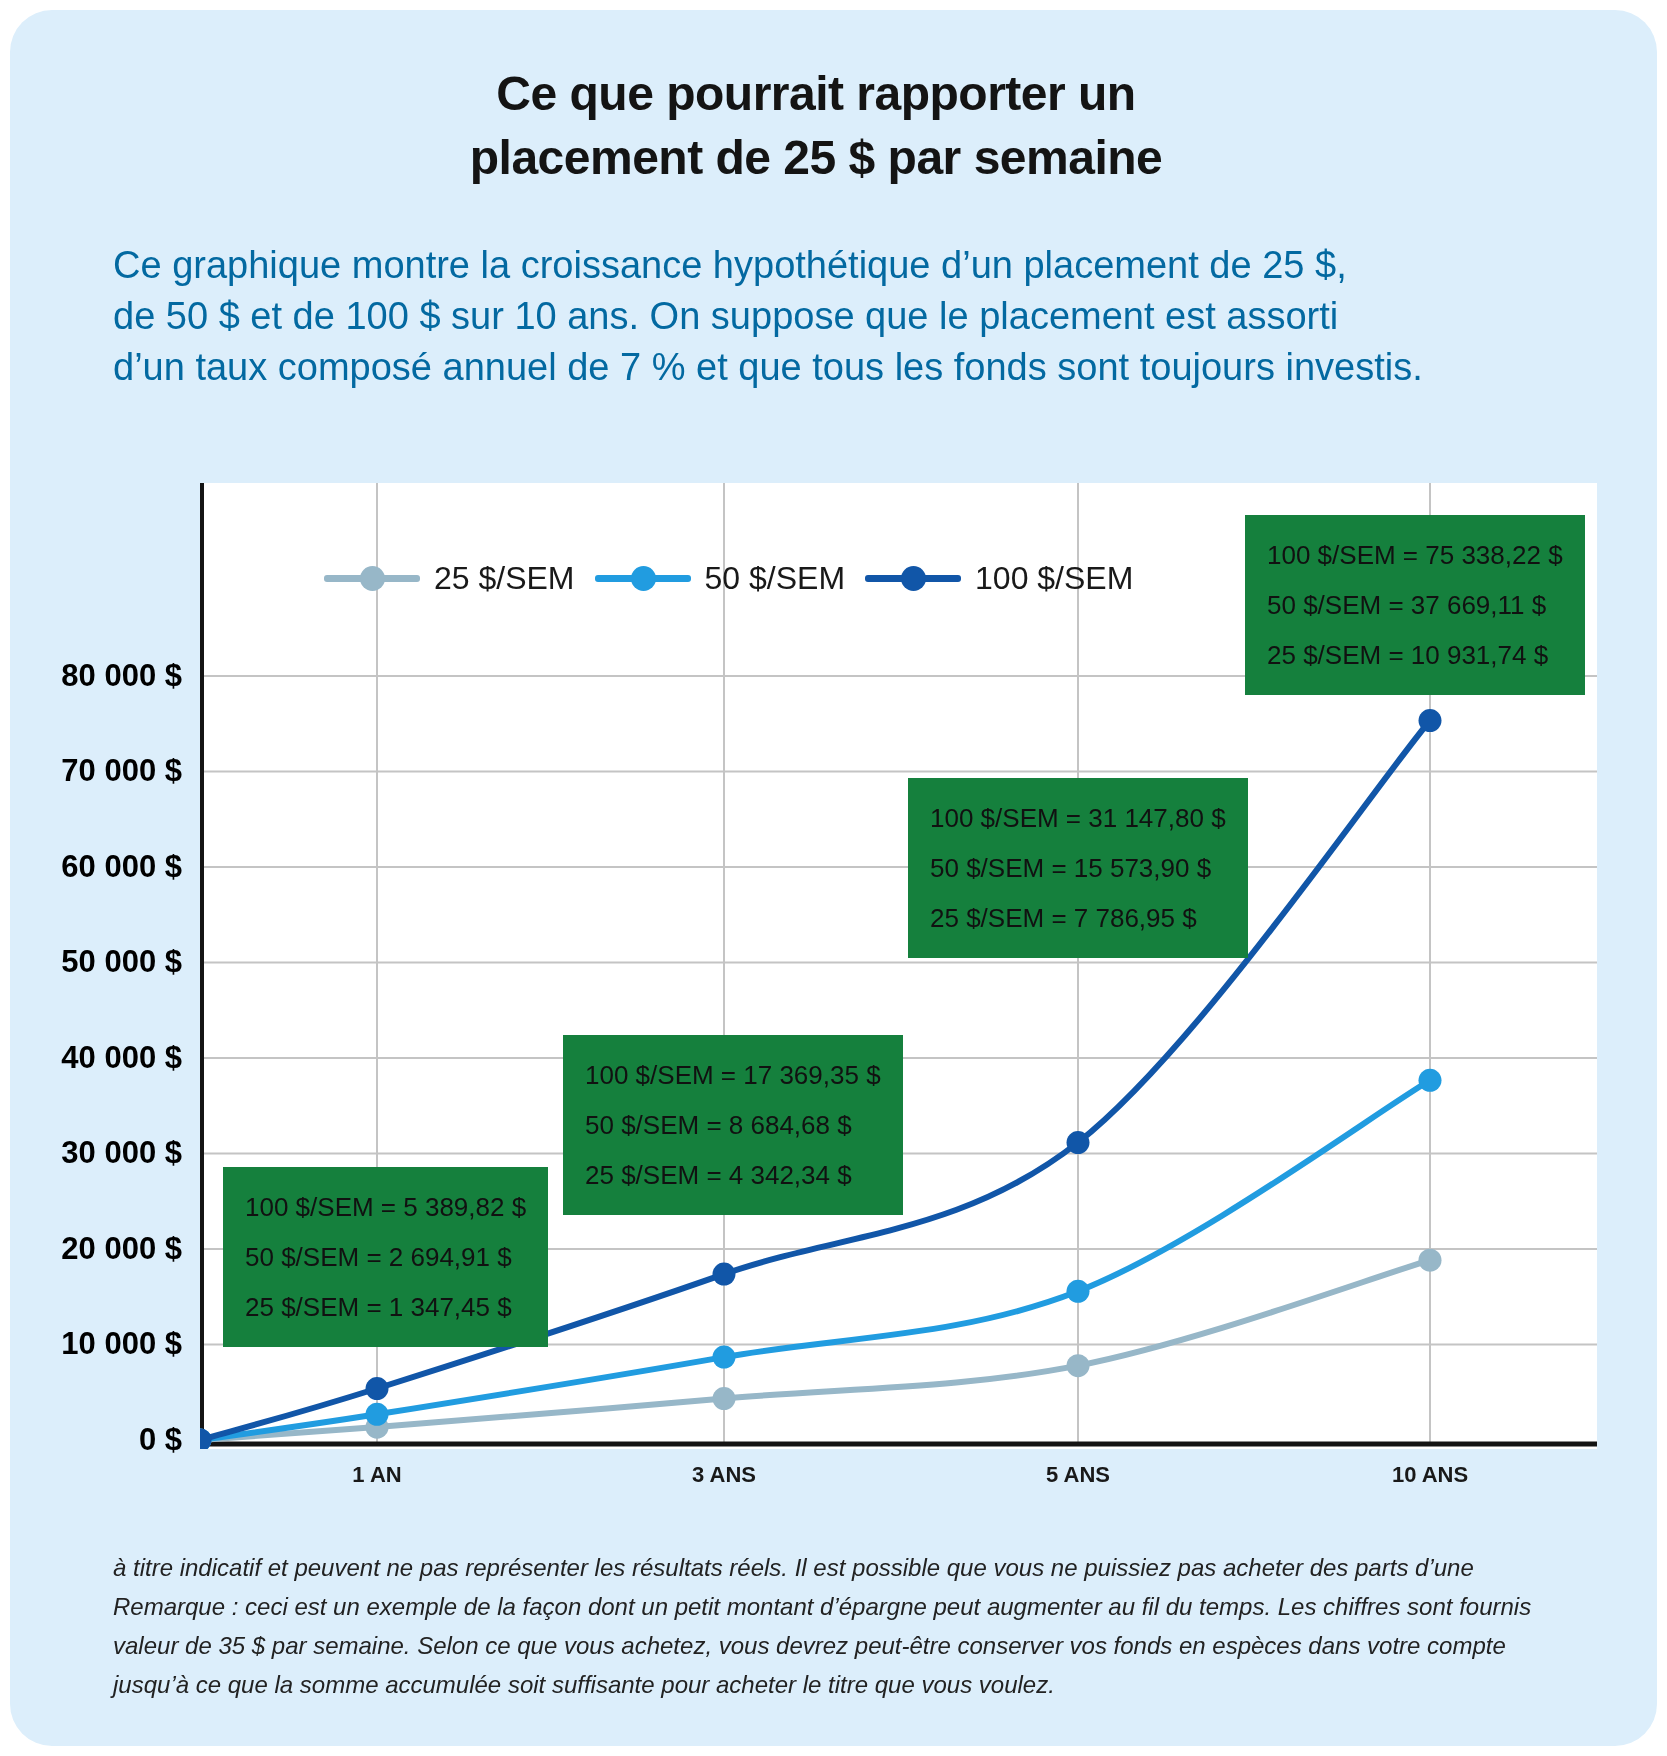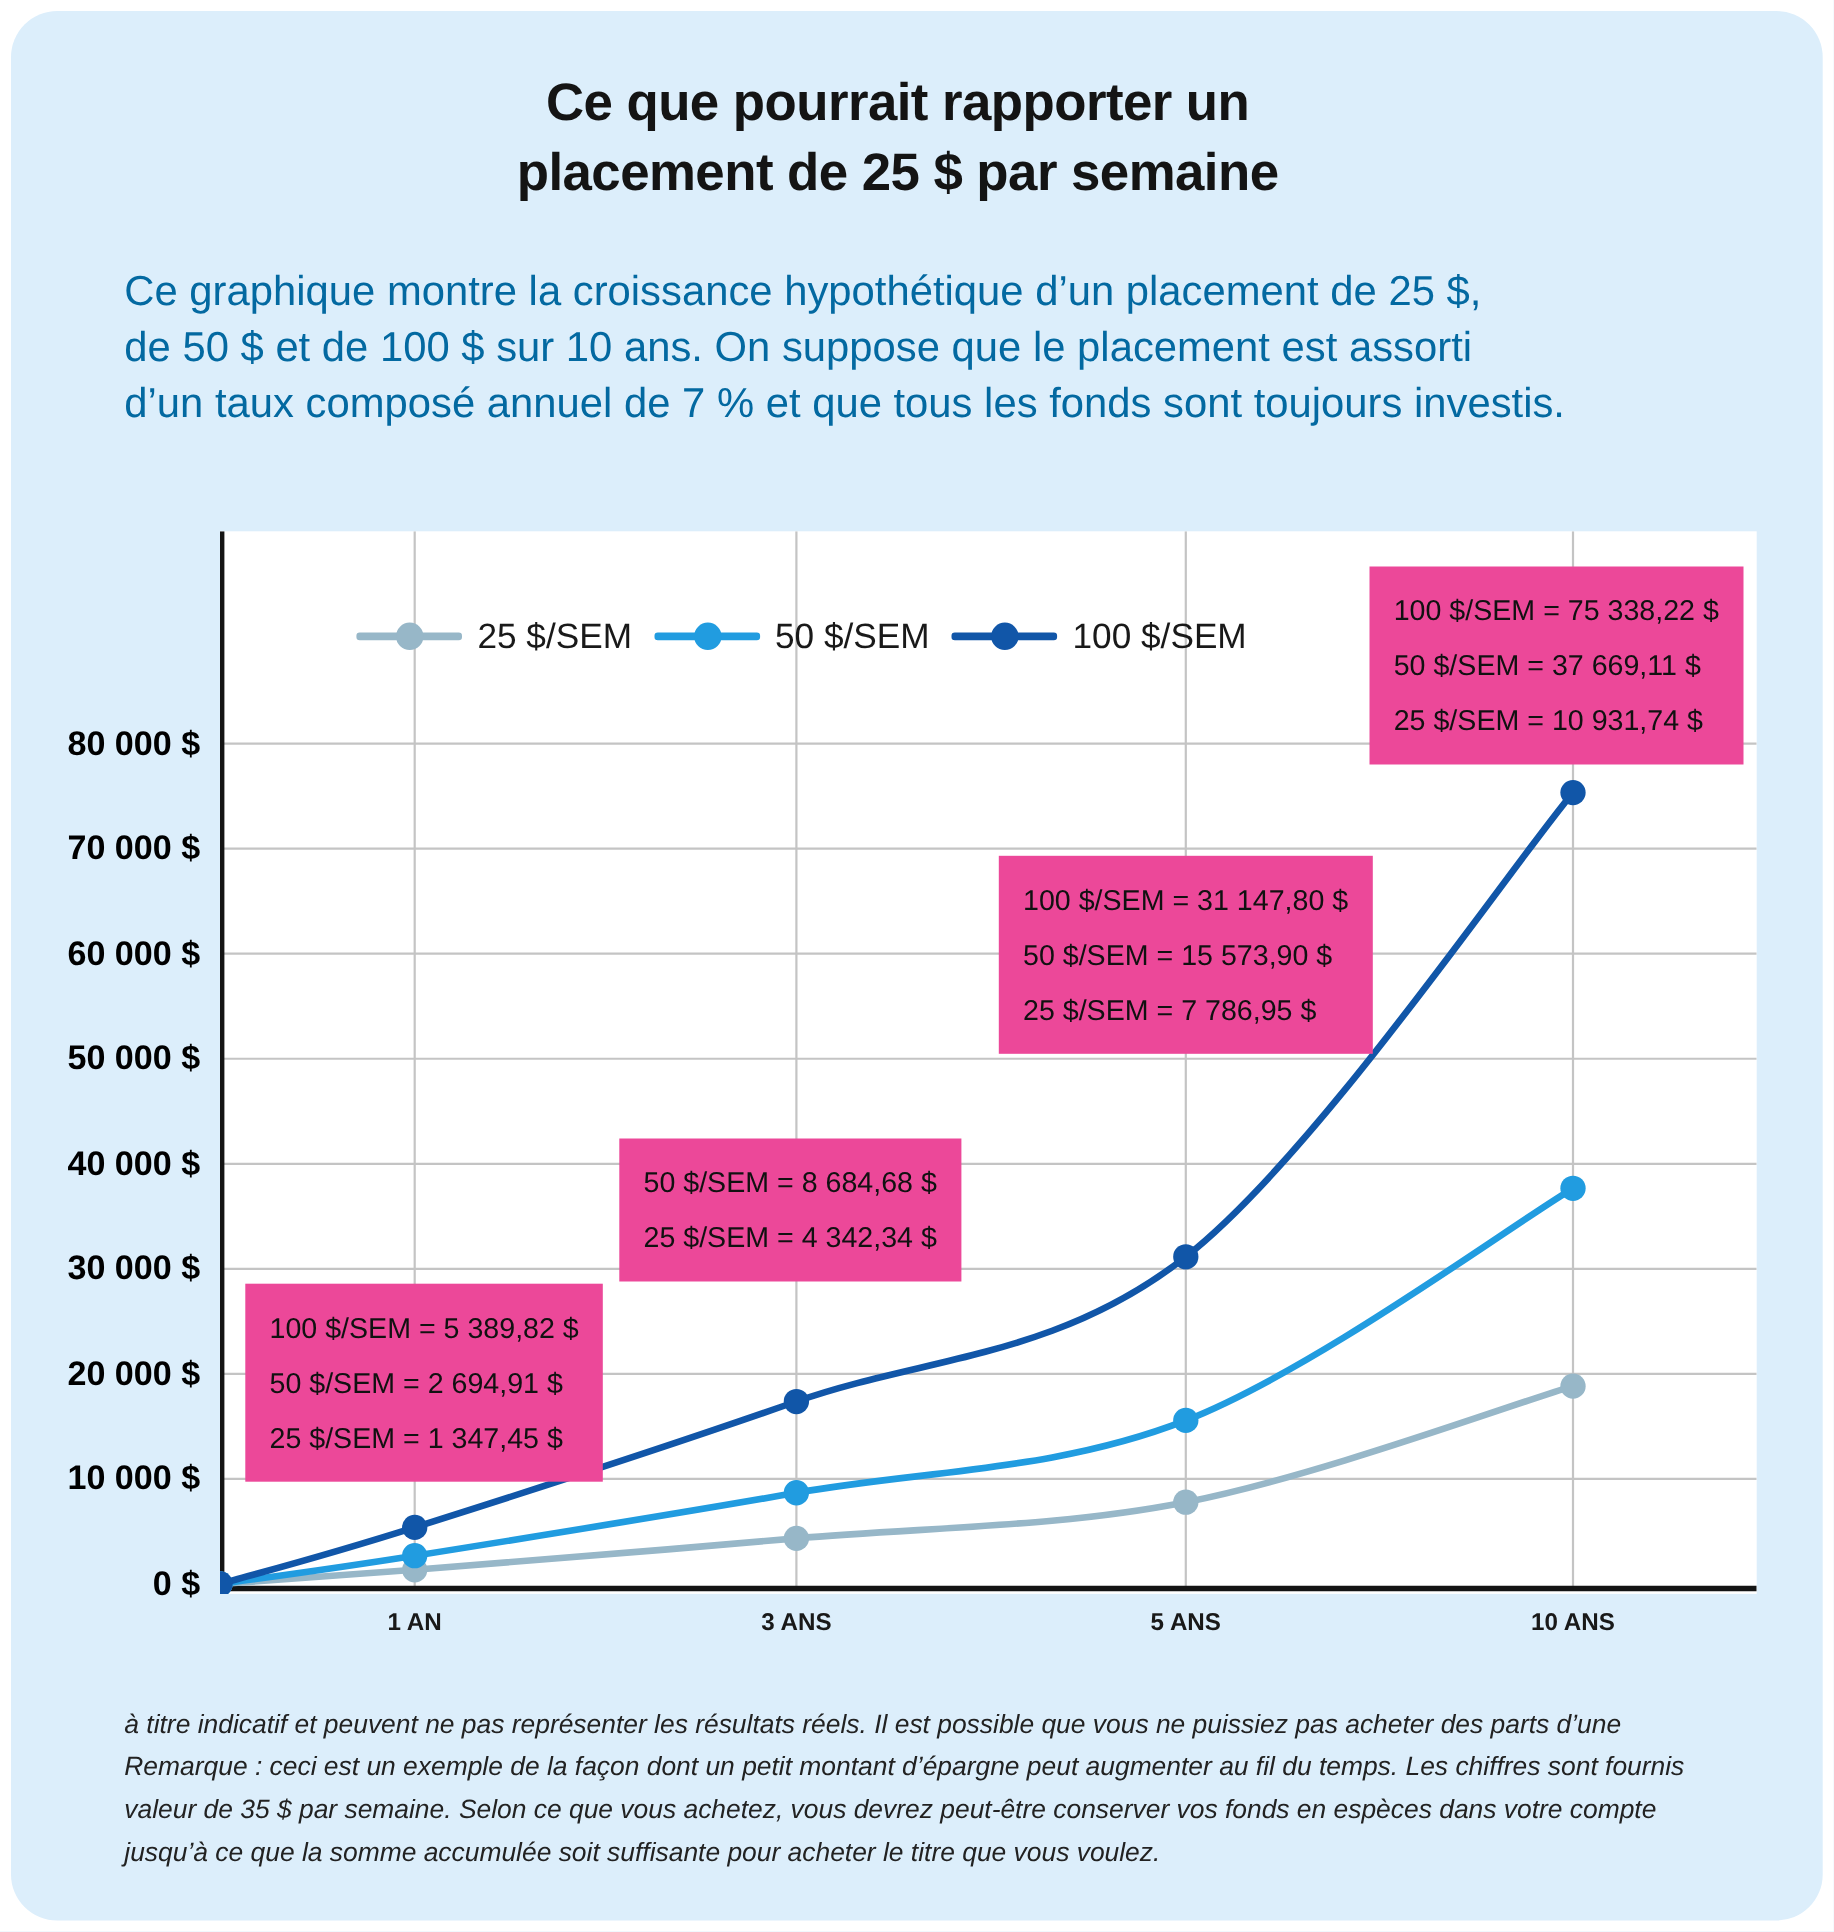--- a/index.html
+++ b/index.html
@@ -34,21 +34,21 @@
   .legend{
     position:absolute;left:324px;top:560px;display:flex;align-items:center;gap:20px;z-index:5;
   }
   .legend-item{display:flex;align-items:center;}
   .lg-line{position:relative;display:inline-block;width:96px;height:7px;border-radius:3px;}
   .lg-dot{
     position:absolute;left:36px;top:-9px;width:25px;height:25px;border-radius:50%;
   }
   .lg-label{margin-left:14px;font-size:32px;color:#191919;}
   .note-box{
-    position:absolute;background:#ec4899;padding:15px 22px;z-index:6;
+    position:absolute;background:#15803d;padding:15px 22px;z-index:6;
     font-size:26px;line-height:50px;font-weight:500;color:#111111;white-space:nowrap;
   }
   .footnote{
     position:absolute;left:113px;top:1548px;font-size:24px;line-height:39px;
     font-style:italic;color:#222222;white-space:nowrap;
   }
 </style>
 </head>
 <body>
 
@@ -137,20 +137,21 @@
     <span class="lg-label">100 $/SEM</span>
   </div>
 </div>
 
 <div class="note-box" style="left:223px;top:1167px">
   <div>100 $/SEM = 5 389,82 $</div>
   <div>50 $/SEM = 2 694,91 $</div>
   <div>25 $/SEM = 1 347,45 $</div>
 </div>
 <div class="note-box" style="left:563px;top:1035px">
+  <div>100 $/SEM = 17 369,35 $</div>
   <div>50 $/SEM = 8 684,68 $</div>
   <div>25 $/SEM = 4 342,34 $</div>
 </div>
 <div class="note-box" style="left:908px;top:778px">
   <div>100 $/SEM = 31 147,80 $</div>
   <div>50 $/SEM = 15 573,90 $</div>
   <div>25 $/SEM = 7 786,95 $</div>
 </div>
 <div class="note-box" style="left:1245px;top:515px">
   <div>100 $/SEM = 75 338,22 $</div>

